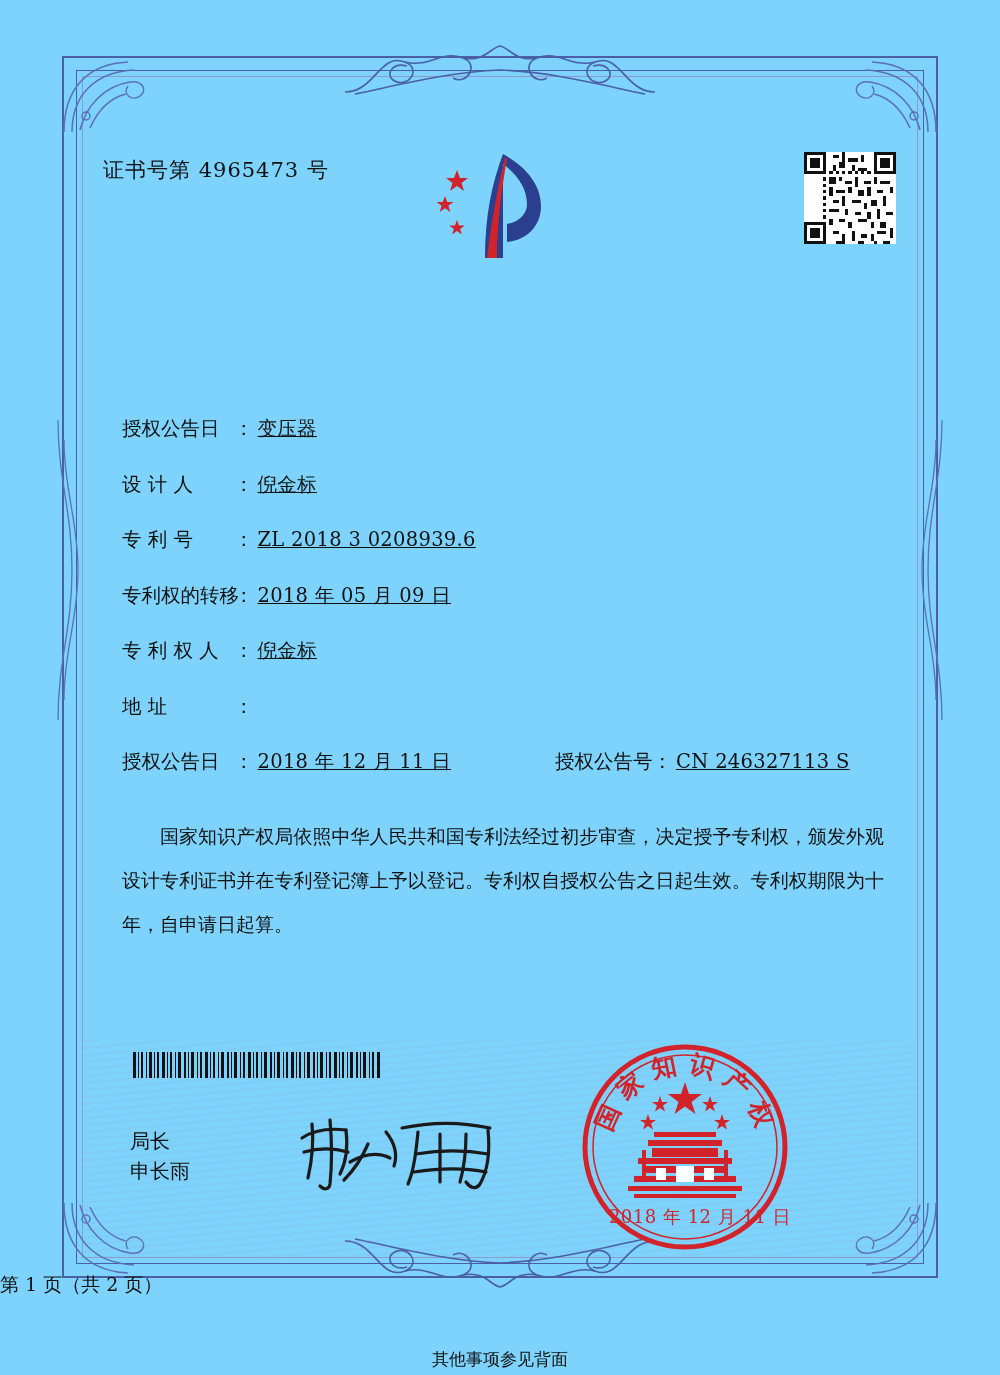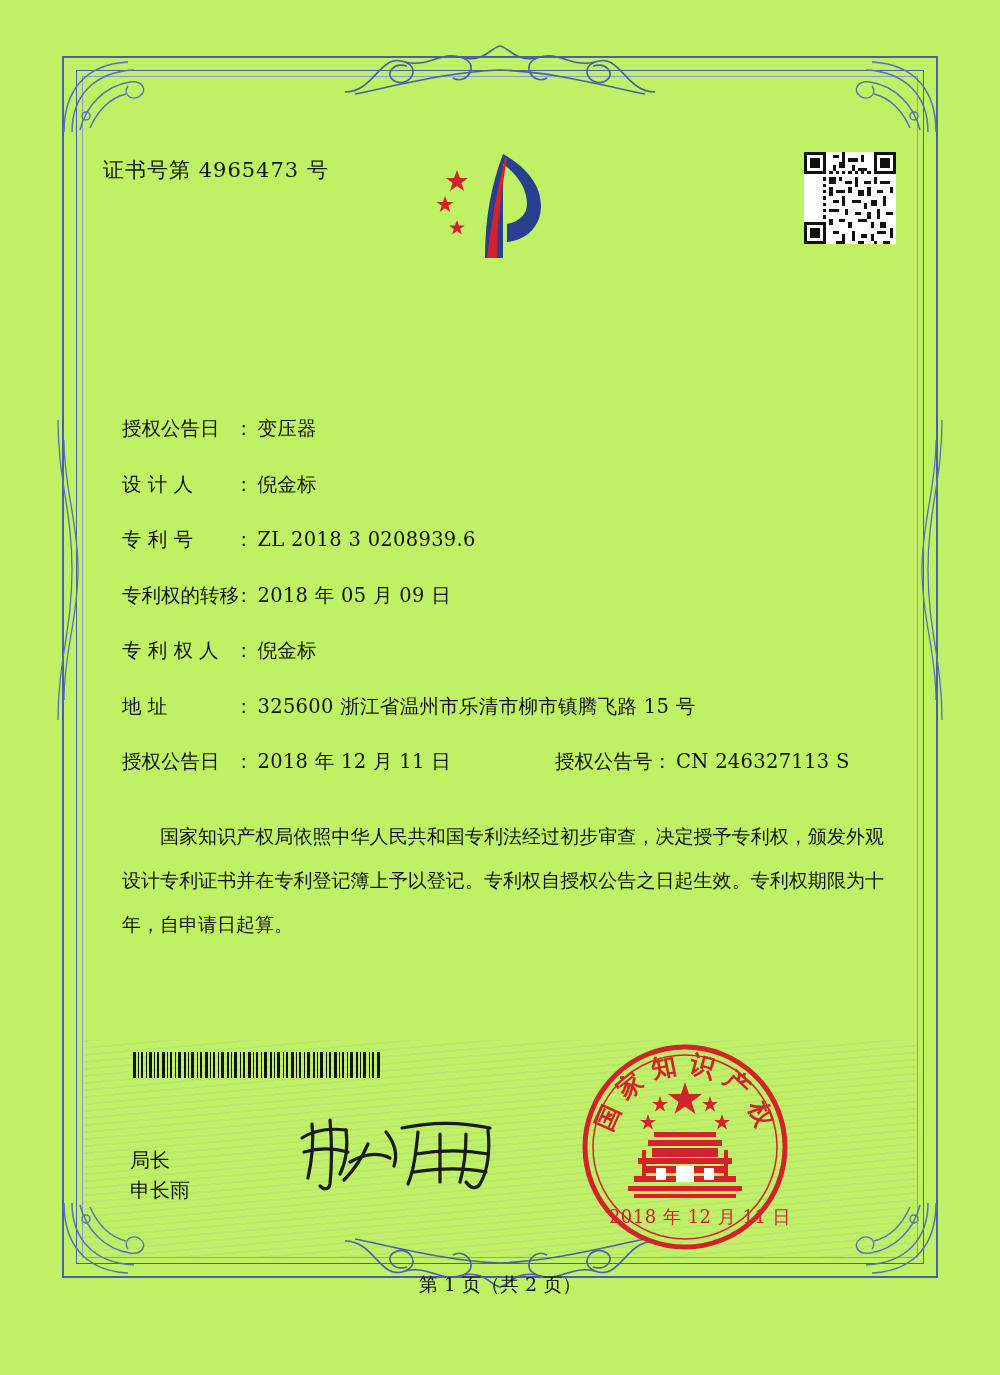--- a/index.html
+++ b/index.html
@@ -12,21 +12,21 @@
     height: 1375px;
     font-family: "Liberation Serif", "DejaVu Serif", serif;
     color: #111;
     position: relative;
     overflow: hidden;
   }
 
   .page {
     position: absolute;
     inset: 0;
-    background: #bef264;
+    background: #7dd3fc;
   }
 
   
   .frame-outer {
     position: absolute;
     left: 62px;
     top: 56px;
     width: 876px;
     height: 1222px;
     border: 2px solid #4a5fa5;
@@ -141,21 +141,21 @@
     align-items: baseline;
     margin-bottom: 28.5px;
     white-space: nowrap;
   }
   .field-label {
     display: inline-block;
     width: 112px;
     letter-spacing: 0px;
   }
   .field-sep { margin-right: 4px; }
-  .field-value { letter-spacing: 0.3px; }
+  .field-value { letter-spacing: 0.3px; text-decoration: underline; }
 
   .field-row.dual {
     margin-bottom: 28px;
   }
   .dual-right {
     margin-left: 104px;
   }
 
   .paragraphs {
     position: absolute;
@@ -197,22 +197,21 @@
     width: 248px;
     height: 26px;
   }
 
   .director-block {
     position: absolute;
     left: 130px;
     top: 1128px;
     font-size: 20px;
     line-height: 30px;
-    font-family: Liberation Sans, sans-serif;
-    margin-top: 17px;
+    font-family: Liberation Mono, monospace;
   }
 
   .signature {
     position: absolute;
     left: 290px;
     top: 1108px;
     width: 220px;
     height: 86px;
     color: #1a1a1a;
   }
@@ -234,21 +233,21 @@
     color: #d2232a;
     font-family: "DejaVu Serif", serif;
     letter-spacing: 0.5px;
   }
 
   .page-no {
     position: absolute;
     left: 0;
     right: 0;
     top: 1272px;
-    text-align: center;
+    text-align: left;
     font-size: 19px;
     font-family: "DejaVu Serif", serif;
   }
   .footer-note {
     position: absolute;
     left: 0;
     right: 0;
     top: 1348px;
     text-align: center;
     font-size: 17px;
@@ -469,21 +468,20 @@
 
     <div class="field-row">
       <span class="field-label">专 利 权 人</span>
       <span class="field-sep">：</span>
       <span class="field-value">倪金标</span>
     </div>
 
     <div class="field-row">
       <span class="field-label">地        址</span>
       <span class="field-sep">：</span>
-      <span class="field-value">325600 浙江省温州市乐清市柳市镇腾飞路 15 号</span>
     </div>
 
     <div class="field-row dual">
       <span class="field-label">授权公告日</span>
       <span class="field-sep">：</span>
       <span class="field-value">2018 年 12 月 11 日</span>
       <span class="dual-right field-label-inline">授权公告号</span>
       <span class="field-sep">：</span>
       <span class="field-value">CN 246327113 S</span>
     </div>
@@ -615,14 +613,15 @@
         <path id="sealArc" d="M 107,107 m -74,0 a 74,74 0 1,1 148,0"></path>
       </defs>
       <text font-family="'DejaVu Serif', serif" font-size="25" font-weight="bold" fill="#d2232a" letter-spacing="10">
         <textPath href="#sealArc" startOffset="6%">国家知识产权局</textPath>
       </text>
     </g>
   </svg>
   <div class="seal-date">2018 年 12 月 11 日</div>
 
   <div class="page-no">第 1 页（共 2 页）</div>
+  <div class="footer-note">其他事项参见背面</div>
 
 </div>
 
 </body></html>

